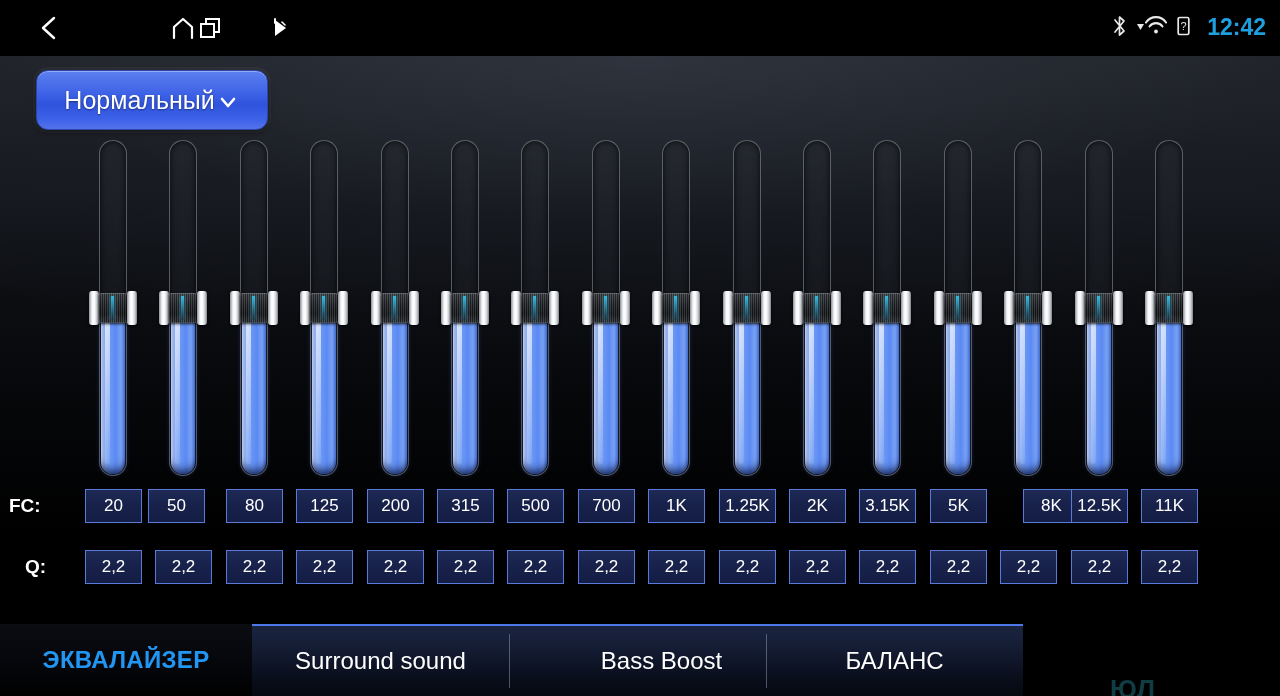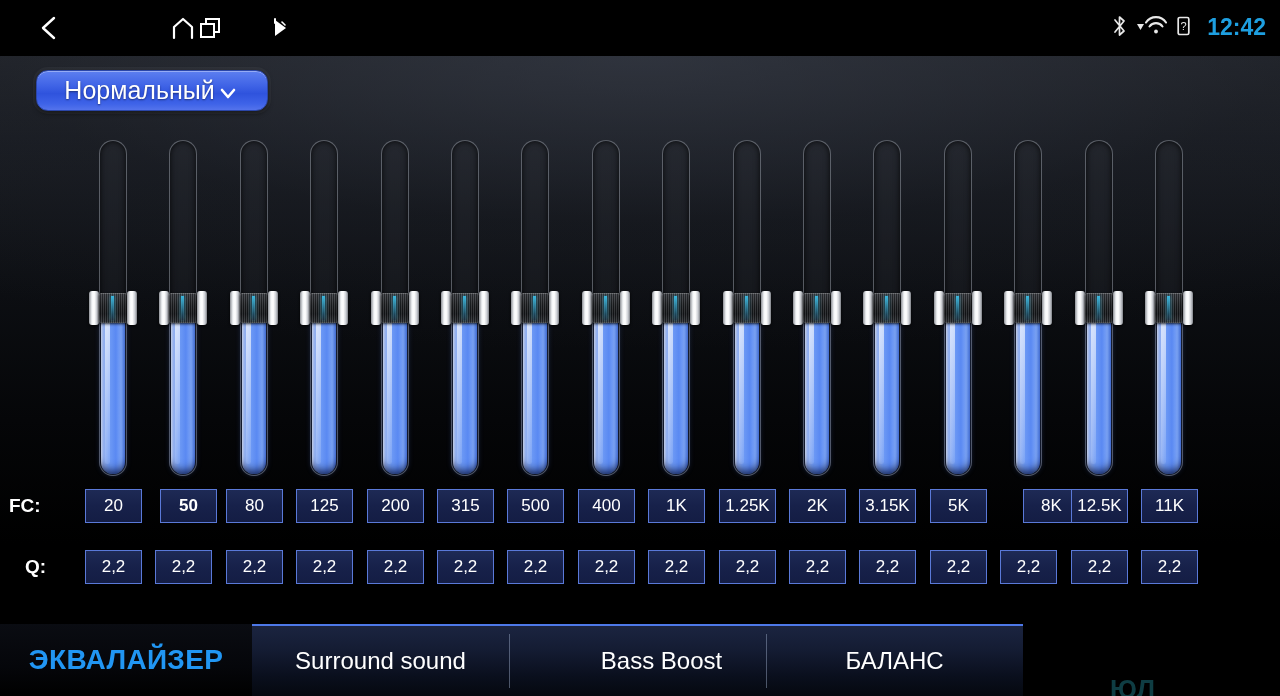--- a/index.html
+++ b/index.html
@@ -34,21 +34,21 @@
   
   #panel {
     position:absolute; left:0; top:56px; width:1280px; height:568px;
     background:
       radial-gradient(120% 70% at 50% 0%, rgba(55,60,72,0.62) 0%, rgba(30,33,41,0.30) 42%, rgba(0,0,0,0) 74%),
       linear-gradient(180deg, #23262c 0%, #191c22 16%, #0c0e12 42%, #050608 64%, #000 86%);
   }
 
   
   #preset-btn {
-    position:absolute; left:36px; top:14px; width:232px; height:41px;
+    position:absolute; left:36px; top:14px; width:232px; height:60px;
     border-radius:12px;
     background:linear-gradient(180deg,#5d7ff0 0%,#3f63e6 38%,#2f53dd 58%,#3e63e8 84%,#5473ec 100%);
     border:1px solid #2b46a8;
     box-shadow:0 0 0 3px rgba(255,255,255,0.045), 0 2px 5px rgba(0,0,0,0.65), inset 0 1px 0 rgba(255,255,255,0.35);
     display:flex; align-items:center; justify-content:center; gap:1px;
     cursor:pointer;
   }
   #preset-label { color:#fff; font-size:25px; letter-spacing:0px; text-shadow:0 1px 2px rgba(0,0,0,0.45); }
   #preset-caret { color:#fff; display:flex; align-items:center; margin-top:4px; }
 
@@ -132,21 +132,21 @@
     background:linear-gradient(180deg,#1b2440 0%,#141c33 34%,#0a0f1d 72%,#05080f 100%);
     border-top:2px solid #4d78e8;
   }
   .tab.inactive + .tab.inactive::before {
     content:""; position:absolute; left:0; top:8px; bottom:8px; width:1px;
     background:rgba(160,175,205,0.45);
   }
   .tab.active {
     background:linear-gradient(180deg,#0a0c12 0%,#05060a 60%,#000 100%);
     color:#2196f3;
-    font-weight:bold; font-size:28px; letter-spacing:0.3px;
+    font-weight:bold; font-size:24px; letter-spacing:0.3px;
   }
   #watermark {
     position:absolute; left:1110px; bottom:-9px;
     color:#1c6f7a; font-size:26px; font-weight:bold; opacity:0.55;
     letter-spacing:1px; z-index:21; pointer-events:none;
   }
 </style>
 </head>
 <body>
 
@@ -362,33 +362,33 @@
           </div>
         </div>
       </div>
 
     <div class="row-label" id="fc-label">FC:</div>
     <div class="row-label" id="q-label">Q:</div>
 
     <div id="value-boxes">
         <div class="vbox fc" style="left: 85px;">20</div>
         <div class="vbox q" style="left: 85px;">2,2</div>
-        <div class="vbox fc" style="left: 160px; font-weight: bold;">50</div>
+        <div class="vbox fc" style="left: 148px;">50</div>
         <div class="vbox q" style="left: 155px;">2,2</div>
         <div class="vbox fc" style="left: 226px;">80</div>
         <div class="vbox q" style="left: 226px;">2,2</div>
         <div class="vbox fc" style="left: 296px;">125</div>
         <div class="vbox q" style="left: 296px;">2,2</div>
         <div class="vbox fc" style="left: 367px;">200</div>
         <div class="vbox q" style="left: 367px;">2,2</div>
         <div class="vbox fc" style="left: 437px;">315</div>
         <div class="vbox q" style="left: 437px;">2,2</div>
         <div class="vbox fc" style="left: 507px;">500</div>
         <div class="vbox q" style="left: 507px;">2,2</div>
-        <div class="vbox fc" style="left: 578px;">400</div>
+        <div class="vbox fc" style="left: 578px;">700</div>
         <div class="vbox q" style="left: 578px;">2,2</div>
         <div class="vbox fc" style="left: 648px;">1K</div>
         <div class="vbox q" style="left: 648px;">2,2</div>
         <div class="vbox fc" style="left: 719px;">1.25K</div>
         <div class="vbox q" style="left: 719px;">2,2</div>
         <div class="vbox fc" style="left: 789px;">2K</div>
         <div class="vbox q" style="left: 789px;">2,2</div>
         <div class="vbox fc" style="left: 859px;">3.15K</div>
         <div class="vbox q" style="left: 859px;">2,2</div>
         <div class="vbox fc" style="left: 930px;">5K</div>

